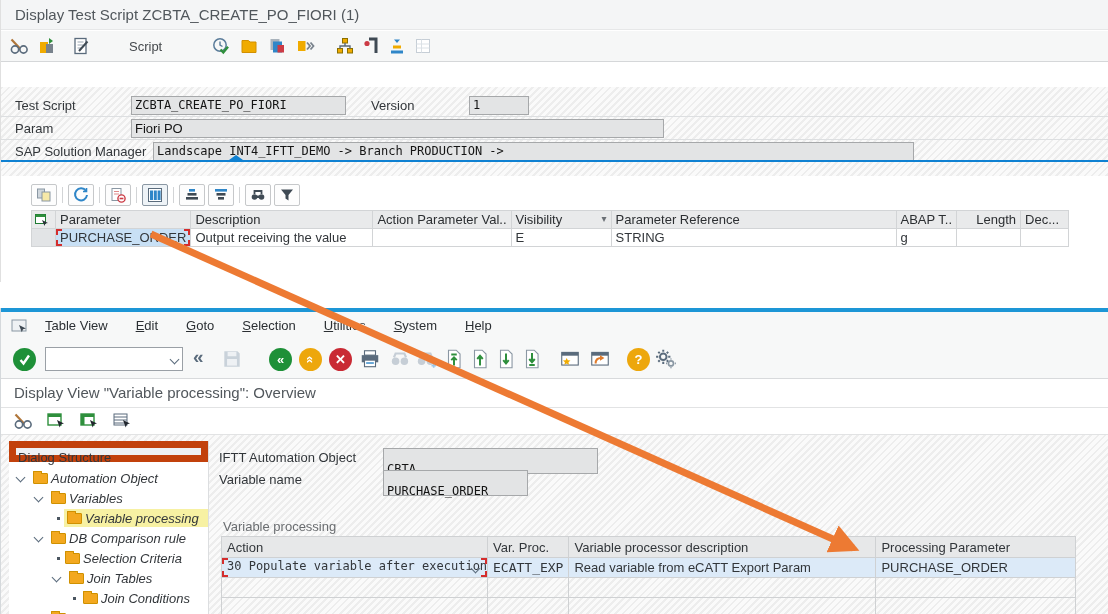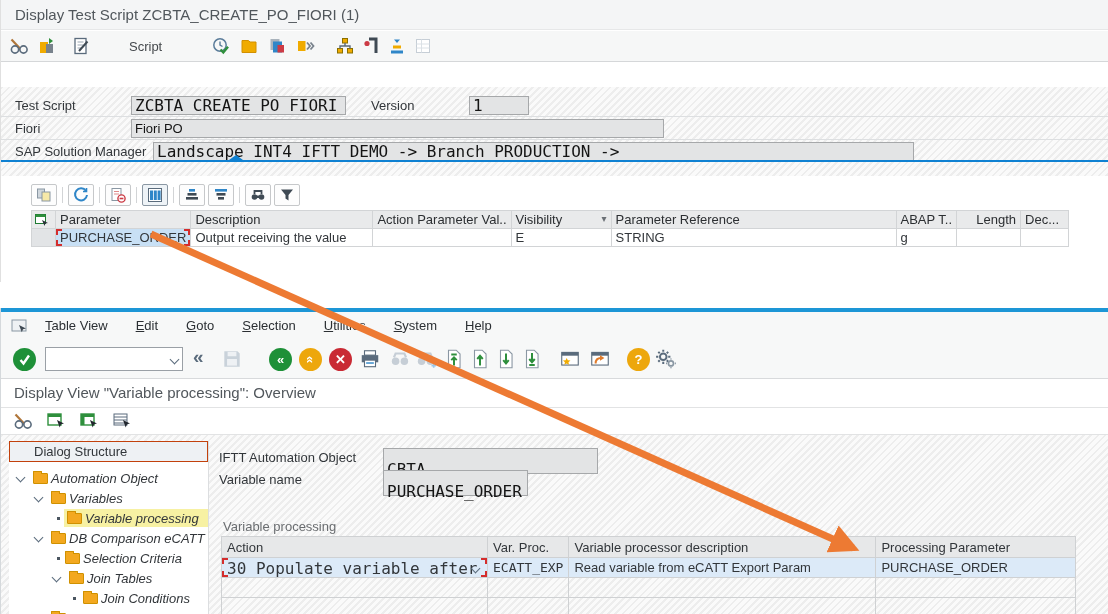--- a/index.html
+++ b/index.html
@@ -1,18 +1,18 @@
 <!DOCTYPE html>
 <html><head>
 <meta charset="utf-8">
 <style>
   * { margin:0; padding:0; box-sizing:border-box; }
   body { width:1108px; height:614px; position:relative; background:#fff;
          font-family:"Liberation Sans",sans-serif; font-size:13px; color:#32363a; overflow:hidden; }
-  .mono { font-family:"DejaVu Sans Mono","Liberation Mono",monospace; font-size:16px; }
+  .mono { font-family:"DejaVu Sans Mono","Liberation Mono",monospace; font-size:12px; }
   .hatch { background-image:repeating-linear-gradient(135deg,#ededed 0 2px,#fafafa 2px 5px); }
   svg { display:block; }
 
   
   #top-window { position:absolute; left:0; top:0; width:1108px; height:282px; background:#fff; border-left:1px solid #e0e0e0; }
   .titlebar { position:absolute; left:0; top:0; width:100%; height:30px; background:#f4f5f6; border-bottom:1px solid #e6e7e8; }
   .titlebar span { position:absolute; left:14px; top:6px; font-size:15px; color:#51575c; }
   .tb { position:absolute; left:0; top:31px; width:100%; height:31px; background:#f6f7f7; border-bottom:1px solid #d5d7d9; }
   .tbi { position:absolute; top:5px; width:20px; height:20px; cursor:pointer; }
   .script-btn { position:absolute; left:128px; top:8px; color:#44484c; cursor:pointer; }
@@ -61,21 +61,21 @@
   .cbtn.green { background:#1e9038; } .cbtn.yellow { background:#eda70c; } .cbtn.red { background:#c92a34; }
   .cmd { position:absolute; left:44px; top:8px; width:138px; height:24px; background:#fff; border:1px solid #9aa0a6; }
   .cmd input { position:absolute; left:2px; top:2px; width:115px; height:18px; border:none; outline:none; font-size:13px; }
   .cmd .dd { position:absolute; right:4px; top:8px; width:7px; height:7px; border-right:1.5px solid #5a6b7c; border-bottom:1.5px solid #5a6b7c; transform:rotate(45deg); }
   .chevtxt { font-size:19px; color:#5a6b7c; font-weight:bold; line-height:22px; }
   .vtitle { position:absolute; left:0; top:71px; width:100%; height:29px; border-bottom:1px solid #e2e3e4; }
   .vtitle span { position:absolute; left:13px; top:5px; font-size:15px; color:#51575c; }
   .appbar { position:absolute; left:0; top:100px; width:100%; height:27px; border-bottom:1px solid #e2e3e4; display:flex; align-items:center; gap:13px; padding-left:12px; }
   .main { position:absolute; left:0; top:127px; width:100%; height:179px; overflow:hidden; }
   .dpanel { position:absolute; left:8px; top:6px; width:200px; bottom:0; background:#fff; border-right:1px solid #dcdee0; overflow:hidden; }
-  .dpanel-h { position:absolute; left:0; top:0; width:100%; height:21px; background:#eef1f4; border:1px solid #c2410c; line-height:19px; padding-left:24px; color:#32363a; }
+  .dpanel-h { position:absolute; left:0; top:0; width:100%; height:21px; background:#eef1f4; border:7px solid #c2410c; line-height:19px; padding-left:2px; color:#32363a; }
   .trow { position:absolute; left:0; width:100%; height:20px; cursor:pointer; }
   .chev { position:absolute; top:6px; width:7px; height:7px; border-right:1.6px solid #5a6b7c; border-bottom:1.6px solid #5a6b7c; transform:rotate(45deg); }
   .dot { position:absolute; top:9px; width:3px; height:3px; background:#4a5560; }
   .folder { position:absolute; top:5px; width:15px; height:11px; background:#f3a81f; border:1px solid #cf9100; border-radius:1px; }
   .folder::before { content:""; position:absolute; top:-3px; left:-1px; width:7px; height:2px; background:#f3a81f; border:1px solid #cf9100; border-bottom:none; border-radius:1px 1px 0 0; }
   .tl { position:absolute; top:2px; height:17px; line-height:17px; white-space:nowrap;font-style:italic; }
   .selbg { position:absolute; top:1px; height:18px; background:#f7f1a3; }
   .blabel { position:absolute; height:18px; line-height:18px; }
   .bfield { position:absolute; height:19px; line-height:17px; background:#e3e4e5; border:1px solid #a6a8aa; padding:12px 3px; color:#141414; }
   .grp-title { position:absolute; left:222px; top:84px; color:#6a6d70; }
@@ -175,21 +175,21 @@
         </svg>
       </span>
   </div>
 
   <div class="form-area hatch">
     <span class="flabel" style="left:14px; top:10px">Test Script</span>
     <div class="ffield mono" style="left:130px; top:9px; width:215px">ZCBTA_CREATE_PO_FIORI</div>
     <span class="flabel" style="left:370px; top:10px">Version</span>
     <div class="ffield mono" style="left:468px; top:9px; width:60px">1</div>
     <div class="frow-line" style="top:29px"></div>
-    <span class="flabel" style="left:14px; top:33px">Fiori</span>
+    <span class="flabel" style="left:14px; top:33px">Param</span>
     <div class="ffield" style="left:130px; top:32px; width:533px">Fiori PO</div>
     <div class="frow-line" style="top:52px"></div>
     <span class="flabel" style="left:14px; top:56px">SAP Solution Manager</span>
     <div class="ffield mono" style="left:152px; top:55px; width:761px">Landscape INT4_IFTT_DEMO -&gt; Branch PRODUCTION -&gt;</div>
     <div class="frow-line" style="top:75px"></div>
   </div>
 
   <div class="tabnotch"></div>
   <div class="tabline"></div>
   <div class="substrip hatch"></div>
@@ -473,21 +473,21 @@
       </div>
       <div class="trow" style="top:67px">
         <span class="dot" style="left:48px"></span>
         <span class="selbg" style="left:55px; right:0"></span>
         <span class="folder" style="left:58px"></span>
         <span class="tl" style="left:76px">Variable processing</span>
       </div>
       <div class="trow" style="top:87px">
         <span class="chev" style="left:26px"></span>
         <span class="folder" style="left:42px"></span>
-        <span class="tl" style="left:60px">DB Comparison eCATT</span>
+        <span class="tl" style="left:60px">DB Comparison rule</span>
       </div>
       <div class="trow" style="top:107px">
         <span class="dot" style="left:48px"></span>
         <span class="folder" style="left:56px"></span>
         <span class="tl" style="left:74px">Selection Criteria</span>
       </div>
       <div class="trow" style="top:127px">
         <span class="chev" style="left:44px"></span>
         <span class="folder" style="left:60px"></span>
         <span class="tl" style="left:78px">Join Tables</span>

